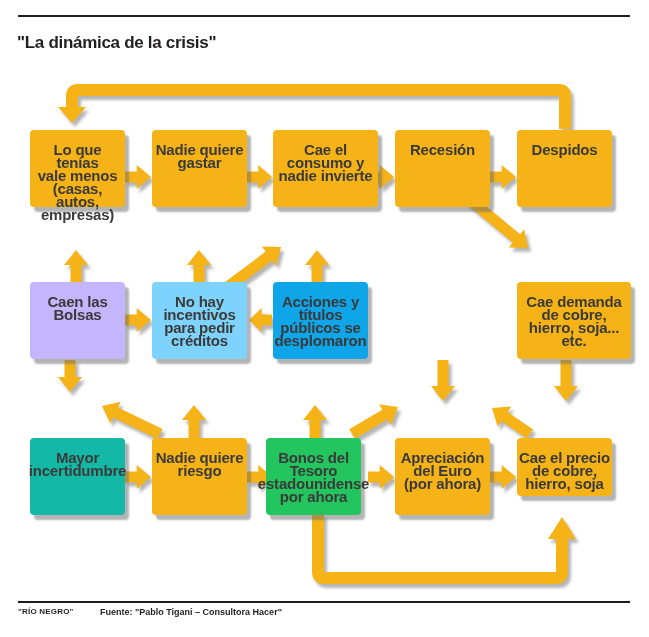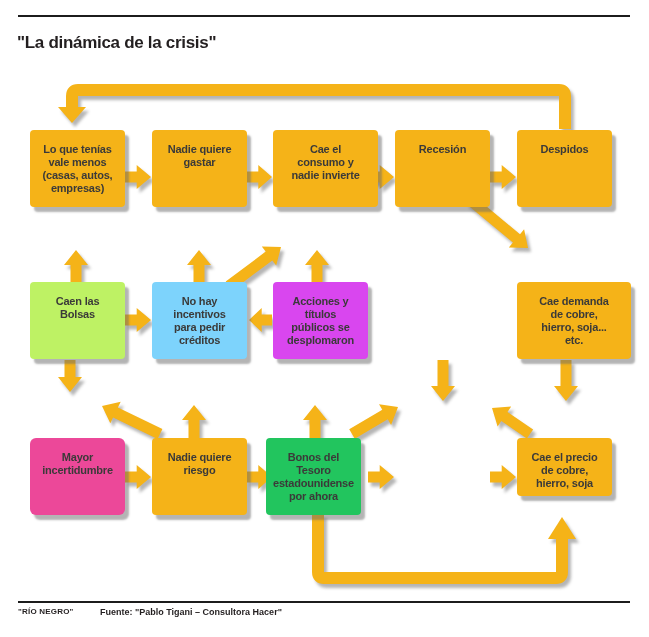--- a/index.html
+++ b/index.html
@@ -8,21 +8,21 @@
   .rule{position:absolute;left:18px;width:612px;height:2px;background:#1c1c1c;}
   #rule-top{top:15px;}
   #rule-bottom{top:601px;}
   #title{position:absolute;left:17px;top:33px;font-size:17px;font-weight:700;
          color:#231f20;letter-spacing:-0.3px;}
   #arrows{position:absolute;left:0;top:0;z-index:1;
           filter:drop-shadow(3px 4px 1.5px rgba(90,90,90,0.45));}
   #flow{position:absolute;left:0;top:0;width:649px;height:637px;z-index:2;}
   .node{position:absolute;background:#F5B318;border-radius:4px;
         box-shadow:4px 5px 2px rgba(105,105,105,0.5);
-        color:#3b3a39;font-size:11px;font-weight:700;line-height:13px;
+        color:#3b3a39;font-size:15px;font-weight:700;line-height:13px;
         text-align:center;white-space:pre-line;
         display:flex;justify-content:center;align-items:flex-start;
         padding:13px 2px 2px;box-sizing:border-box;letter-spacing:-0.2px;}
   .footer-text{position:absolute;top:607px;color:#231f20;font-weight:700;z-index:3;}
   #footer-brand{left:18px;font-size:8px;letter-spacing:0.2px;}
   #footer-source{left:100px;font-size:9px;}
 </style>
 </head>
 <body>
 
@@ -69,42 +69,45 @@
 vale menos
 (casas, autos,
 empresas)</div>
       <div class="node" style="left: 152px; top: 130px; width: 95px; height: 77px; background: rgb(245, 179, 24); color: rgb(59, 58, 57);">Nadie quiere
 gastar</div>
       <div class="node" style="left: 273px; top: 130px; width: 105px; height: 77px; background: rgb(245, 179, 24); color: rgb(59, 58, 57);">Cae el
 consumo y
 nadie invierte</div>
       <div class="node" style="left: 517px; top: 130px; width: 95px; height: 77px; background: rgb(245, 179, 24); color: rgb(59, 58, 57);">Despidos</div>
       <div class="node" style="left: 395px; top: 130px; width: 95px; height: 77px; background: rgb(245, 179, 24); color: rgb(59, 58, 57);">Recesión</div>
-      <div class="node" style="left: 30px; top: 282px; width: 95px; height: 77px; background: #bef264; color: rgb(59, 58, 57);">Caen las
+      <div class="node" style="left: 30px; top: 282px; width: 95px; height: 77px; background: #c4b5fd; color: rgb(59, 58, 57);">Caen las
 Bolsas</div>
       <div class="node" style="left: 152px; top: 282px; width: 95px; height: 77px; background: #7dd3fc; color: rgb(59, 58, 57);">No hay
 incentivos
 para pedir
 créditos</div>
-      <div class="node" style="left: 273px; top: 282px; width: 95px; height: 77px; background: #d946ef; color: rgb(59, 58, 57);">Acciones y
+      <div class="node" style="left: 273px; top: 282px; width: 95px; height: 77px; background: #0ea5e9; color: rgb(59, 58, 57);">Acciones y
 títulos
 públicos se
 desplomaron</div>
       <div class="node" style="left: 517px; top: 282px; width: 114px; height: 77px; background: rgb(245, 179, 24); color: rgb(59, 58, 57);">Cae demanda
 de cobre,
 hierro, soja...
 etc.</div>
-      <div class="node" style="left: 30px; top: 438px; width: 95px; height: 77px; background: #ec4899; color: rgb(59, 58, 57); border-radius: 6px;">Mayor
+      <div class="node" style="left: 30px; top: 438px; width: 95px; height: 77px; background: #14b8a6; color: rgb(59, 58, 57);">Mayor
 incertidumbre</div>
       <div class="node" style="left: 152px; top: 438px; width: 95px; height: 77px; background: rgb(245, 179, 24); color: rgb(59, 58, 57);">Nadie quiere
 riesgo</div>
       <div class="node" style="left: 266px; top: 438px; width: 95px; height: 77px; background: #22c55e; color: rgb(59, 58, 57);">Bonos del
 Tesoro
 estadounidense
 por ahora</div>
+      <div class="node" style="left: 395px; top: 438px; width: 95px; height: 77px; background: rgb(245, 179, 24); color: rgb(59, 58, 57);">Apreciación
+del Euro
+(por ahora)</div>
       <div class="node" style="left: 517px; top: 438px; width: 95px; height: 58px; background: rgb(245, 179, 24); color: rgb(59, 58, 57);">Cae el precio
 de cobre,
 hierro, soja</div>
     </div>
 
   <div id="rule-bottom" class="rule"></div>
   <div id="footer-brand" class="footer-text">"RÍO NEGRO"</div>
   <div id="footer-source" class="footer-text">Fuente: "Pablo Tigani – Consultora Hacer"</div>
 </div>
 

